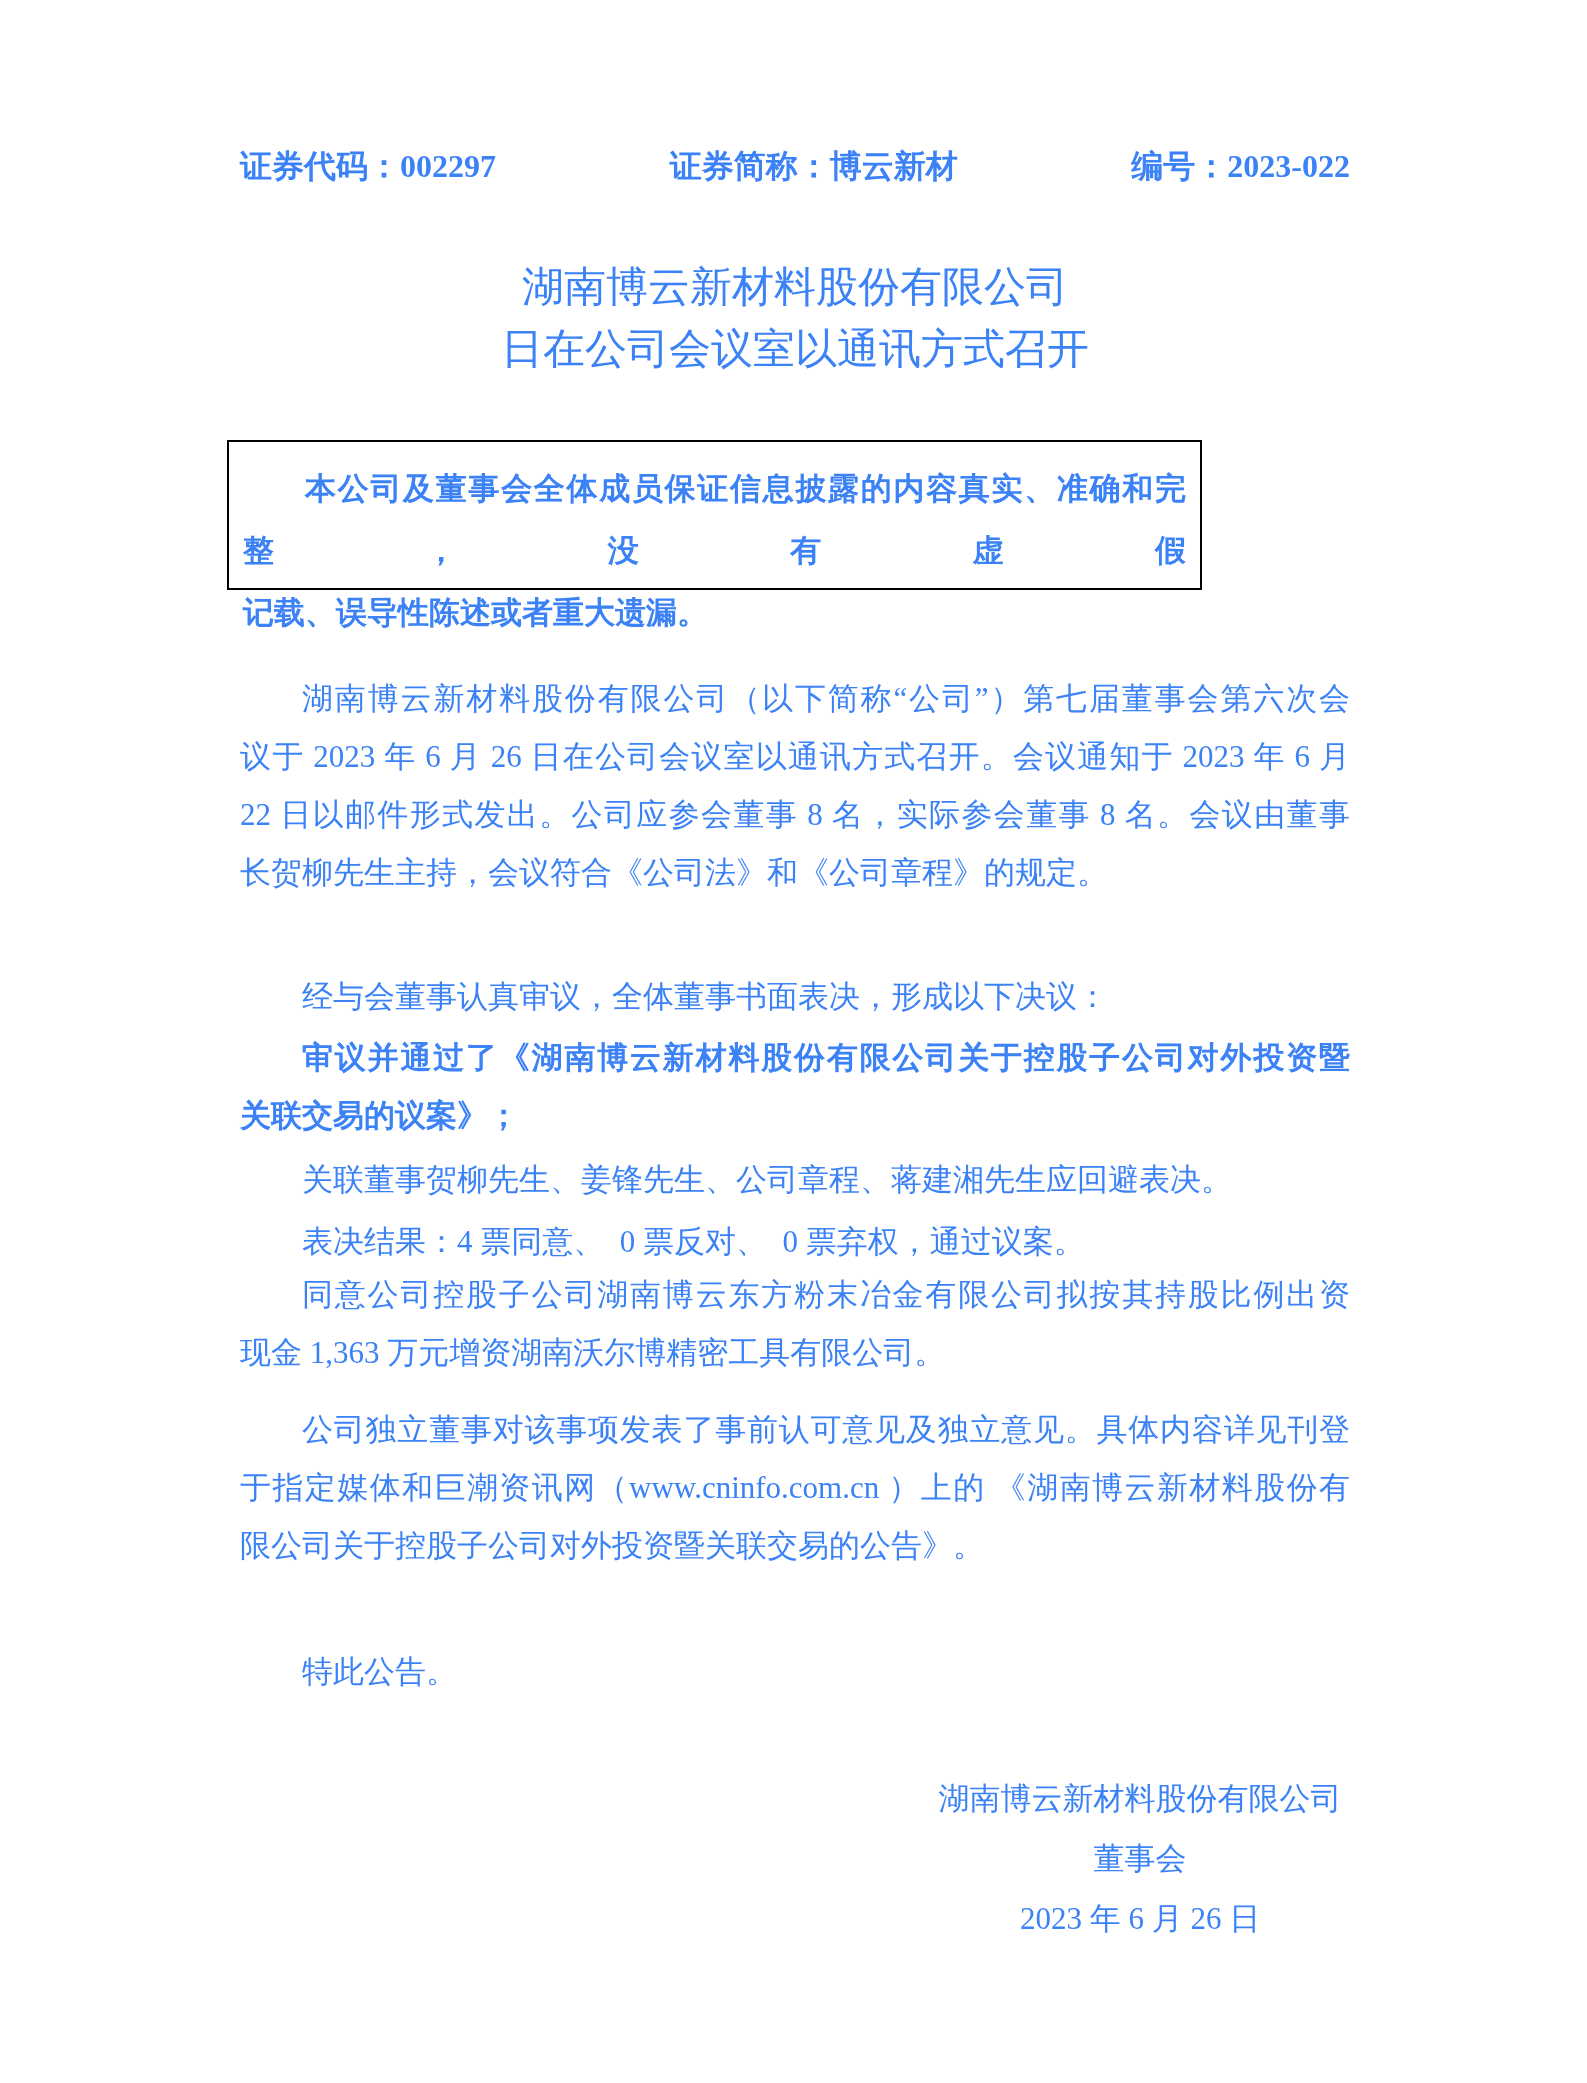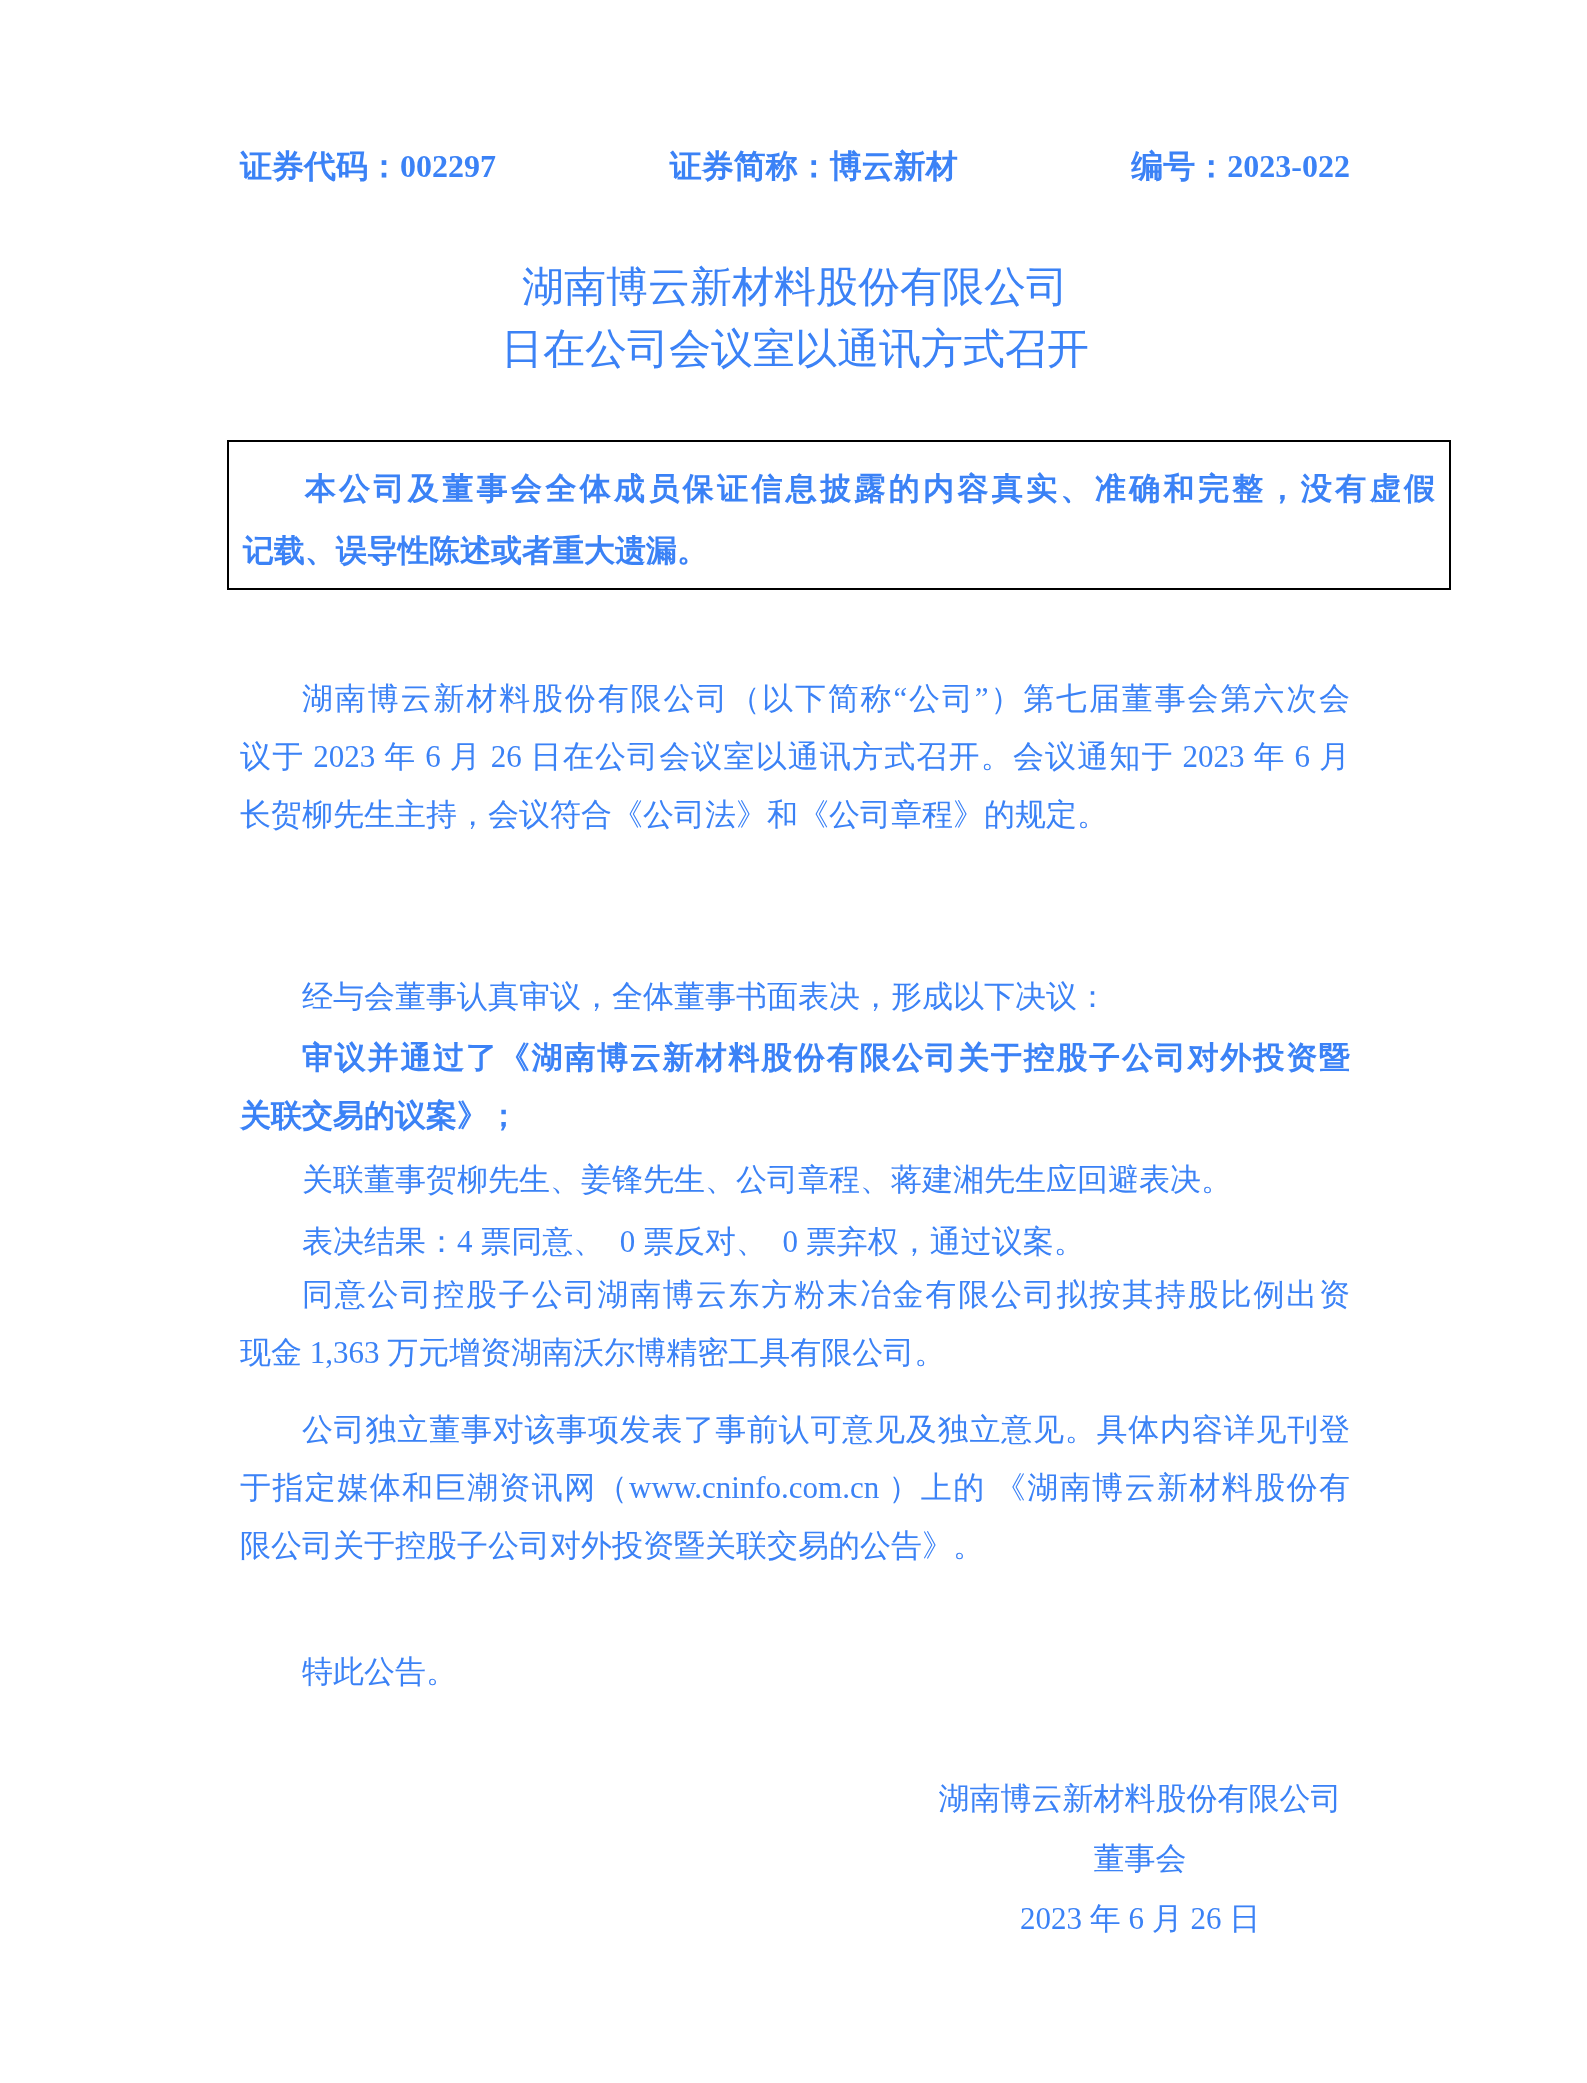--- a/index.html
+++ b/index.html
@@ -20,21 +20,21 @@
   }
   .doc-title{
     position:absolute;left:240px;width:1110px;
     text-align:center;font-size:42px;line-height:50px;
     white-space:nowrap;
   }
   .doc-title.t1{top:262px;}
   .doc-title.t2{top:324px;}
   .disclaimer-box{
     position:absolute;left:227px;top:440px;
-    width:1224px;height:150px;
+    width:975px;height:150px;
     border:2px solid #000000;box-sizing:border-box;
     padding:16px 14px 0 14px;
     font-weight:bold;font-size:31px;line-height:62px;
   }
   .para{
     position:absolute;left:240px;width:1110px;
     font-size:31px;line-height:58px;
   }
   .para.bold{font-weight:bold;}
   .line{white-space:pre-wrap;}
@@ -62,20 +62,21 @@
 
   <div class="disclaimer-box" id="disclaimer-box">
       <div class="line indent fill">本公司及董事会全体成员保证信息披露的内容真实、准确和完整，没有虚假</div>
       <div class="line">记载、误导性陈述或者重大遗漏。</div>
     </div>
 
   <div id="body-paragraphs">
       <div class="para" style="top: 670px;">
         <div class="line indent fill">湖南博云新材料股份有限公司（以下简称“公司”）第七届董事会第六次会</div>
         <div class="line fill">议于 2023 年 6 月 26 日在公司会议室以通讯方式召开。会议通知于 2023 年 6 月</div>
+        <div class="line fill">22 日以邮件形式发出。公司应参会董事 8 名，实际参会董事 8 名。会议由董事</div>
         <div class="line">长贺柳先生主持，会议符合《公司法》和《公司章程》的规定。</div>
       </div>
       <div class="para" style="top: 968px;">
         <div class="line indent">经与会董事认真审议，全体董事书面表决，形成以下决议：</div>
       </div>
       <div class="para bold" style="top: 1029px;">
         <div class="line indent fill">审议并通过了《湖南博云新材料股份有限公司关于控股子公司对外投资暨</div>
         <div class="line">关联交易的议案》；</div>
       </div>
       <div class="para" style="top: 1151px;">

